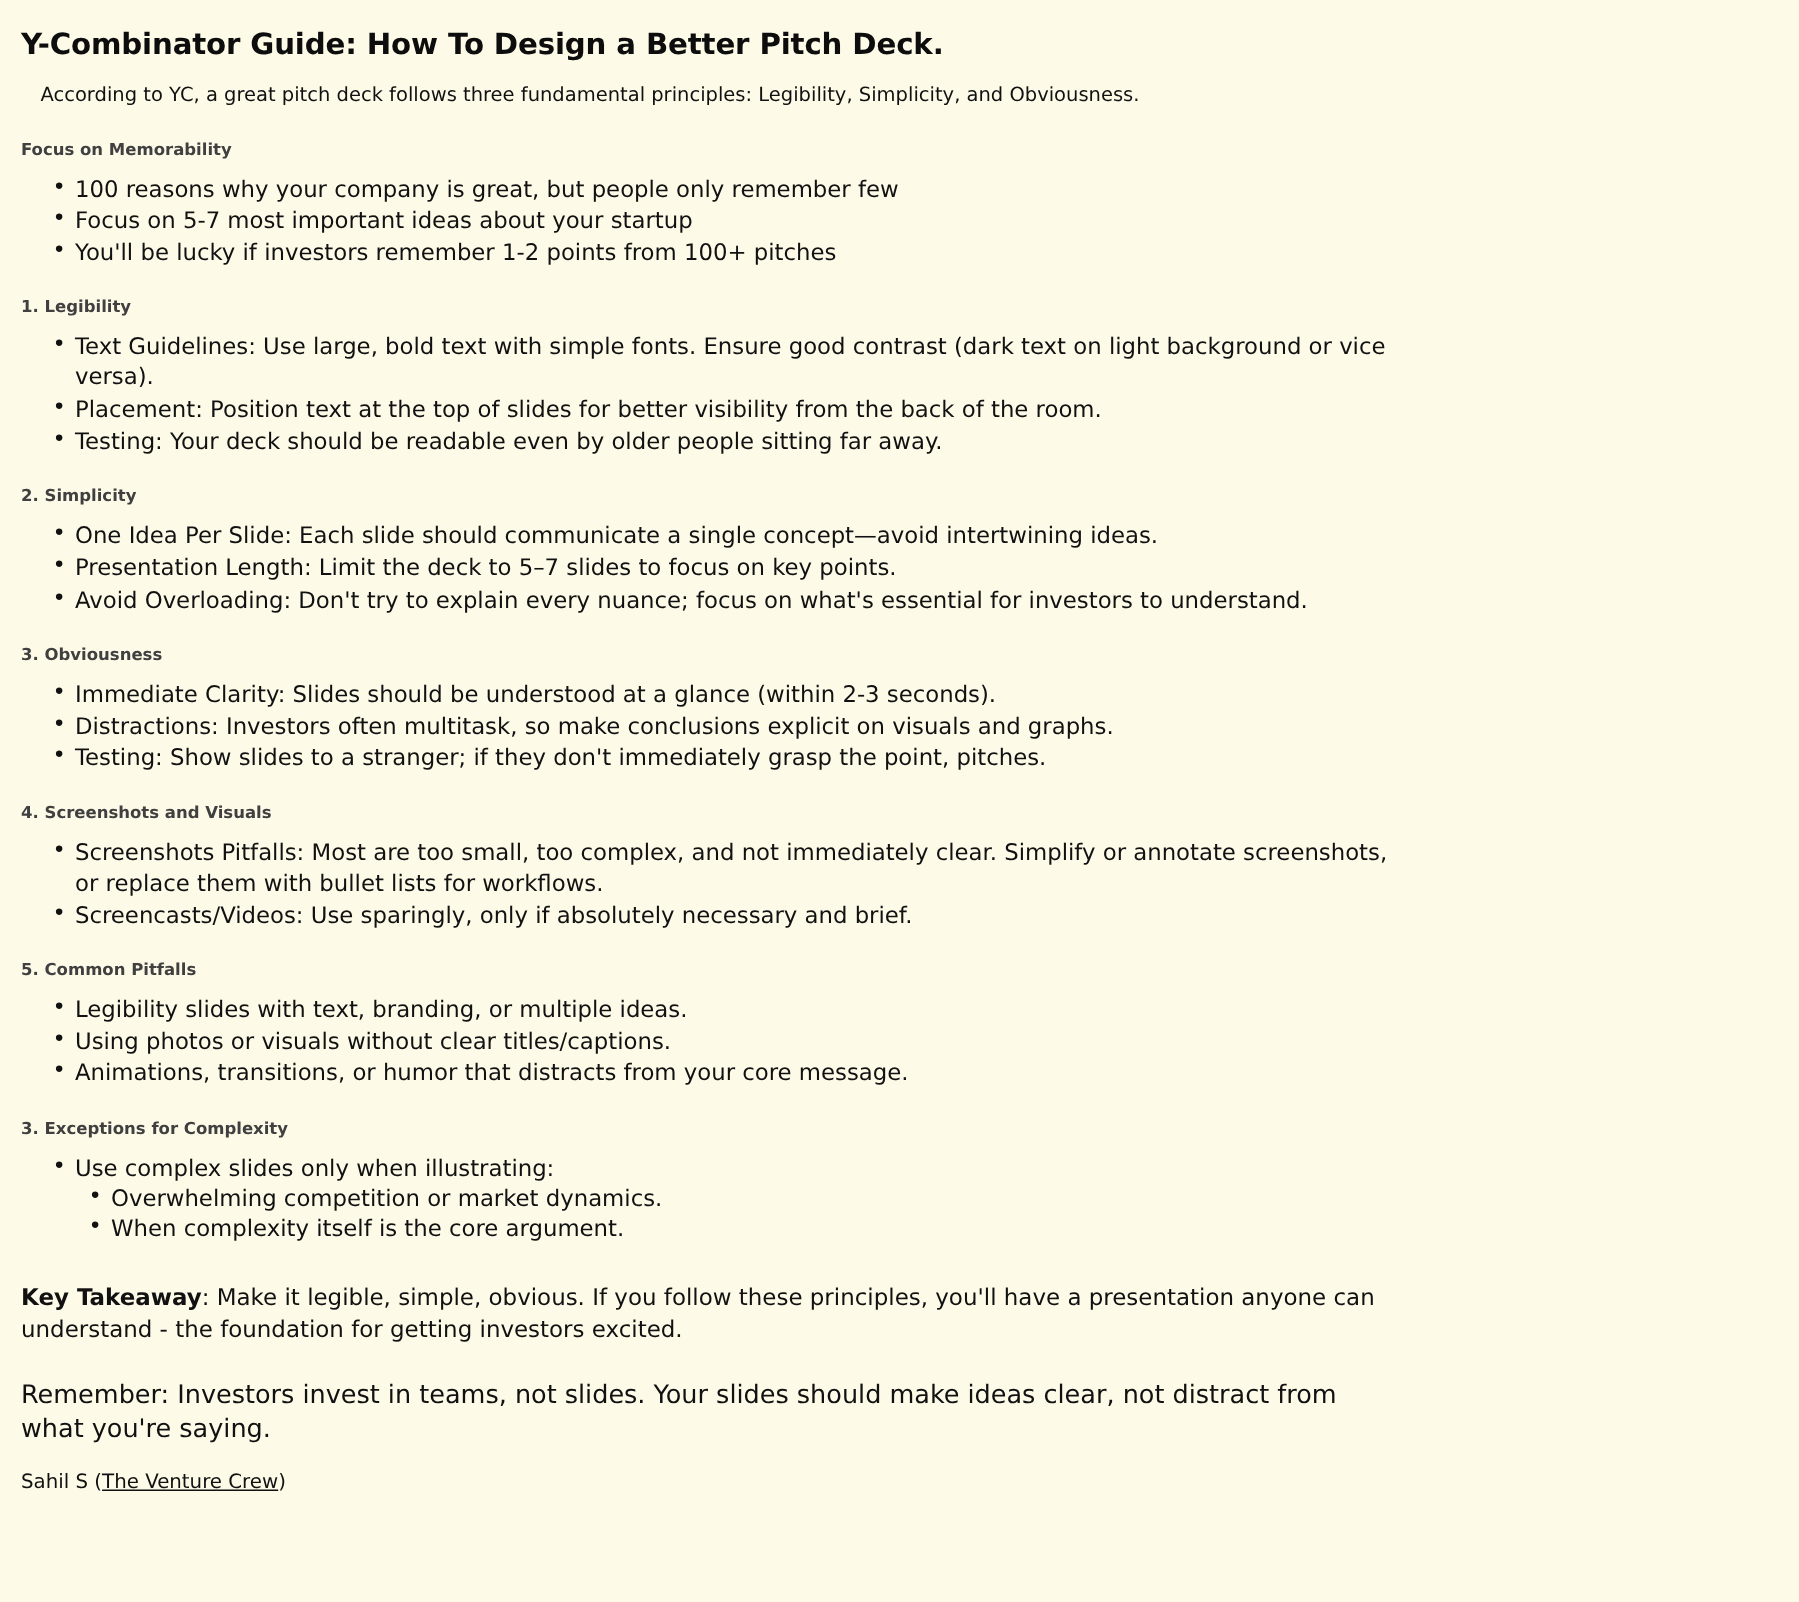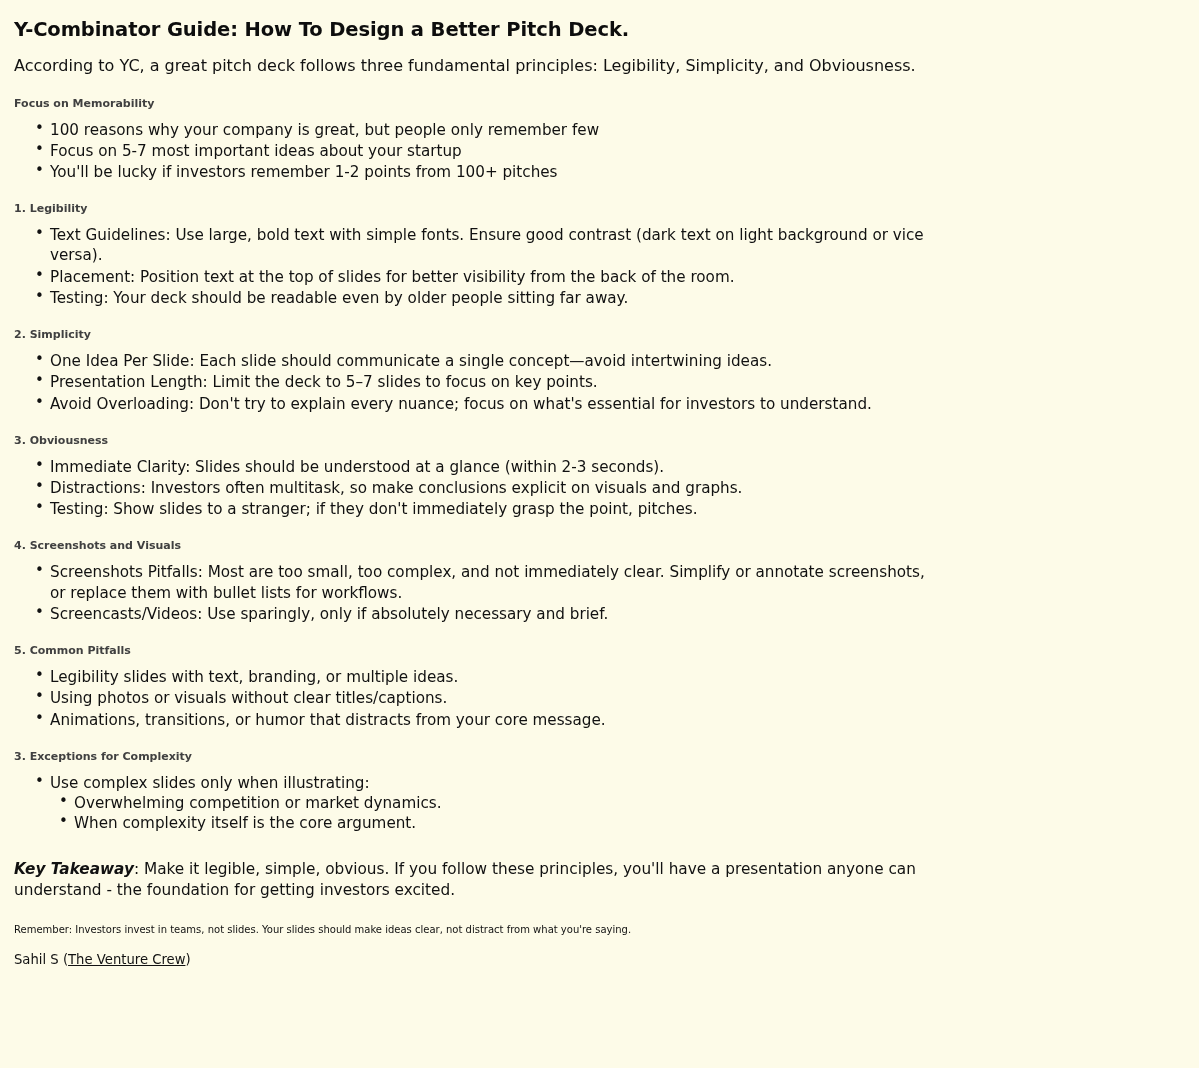--- a/index.html
+++ b/index.html
@@ -20,22 +20,22 @@
     width: 960px;
   }
   h1.doc-title {
     font-size: 19.5px;
     font-weight: bold;
     margin: 4px 0 14px 0;
     letter-spacing: -0.1px;
     color: #0d0d0d;
   }
   p.intro {
-    font-size: 16px;
-    margin: 0 0 18px 0;
+    font-size: 13px;
+    margin: 0 0 18px 13px;
     line-height: 1.35;
   }
   h2.section {
     font-size: 11px;
     font-weight: bold;
     margin: 20px 0 10px 0;
     color: #404040;
   }
   ul.bullets {
     margin: 0 0 6px 0;
@@ -75,24 +75,23 @@
     font-size: 15px;
   }
   p.takeaway {
     font-size: 15.3px;
     line-height: 1.35;
     margin: 26px 0 0 0;
     max-width: 1120px;
   }
   p.takeaway .lead {
     font-weight: bold;
-    font-style: italic;
   }
   p.remember {
-    font-size: 10px;
+    font-size: 17px;
     line-height: 1.35;
     margin: 22px 0 0 0;
   }
   p.byline {
     font-size: 13.2px;
     margin: 16px 0 0 0;
     color: #111;
   }
   p.byline a {
     color: #111;

